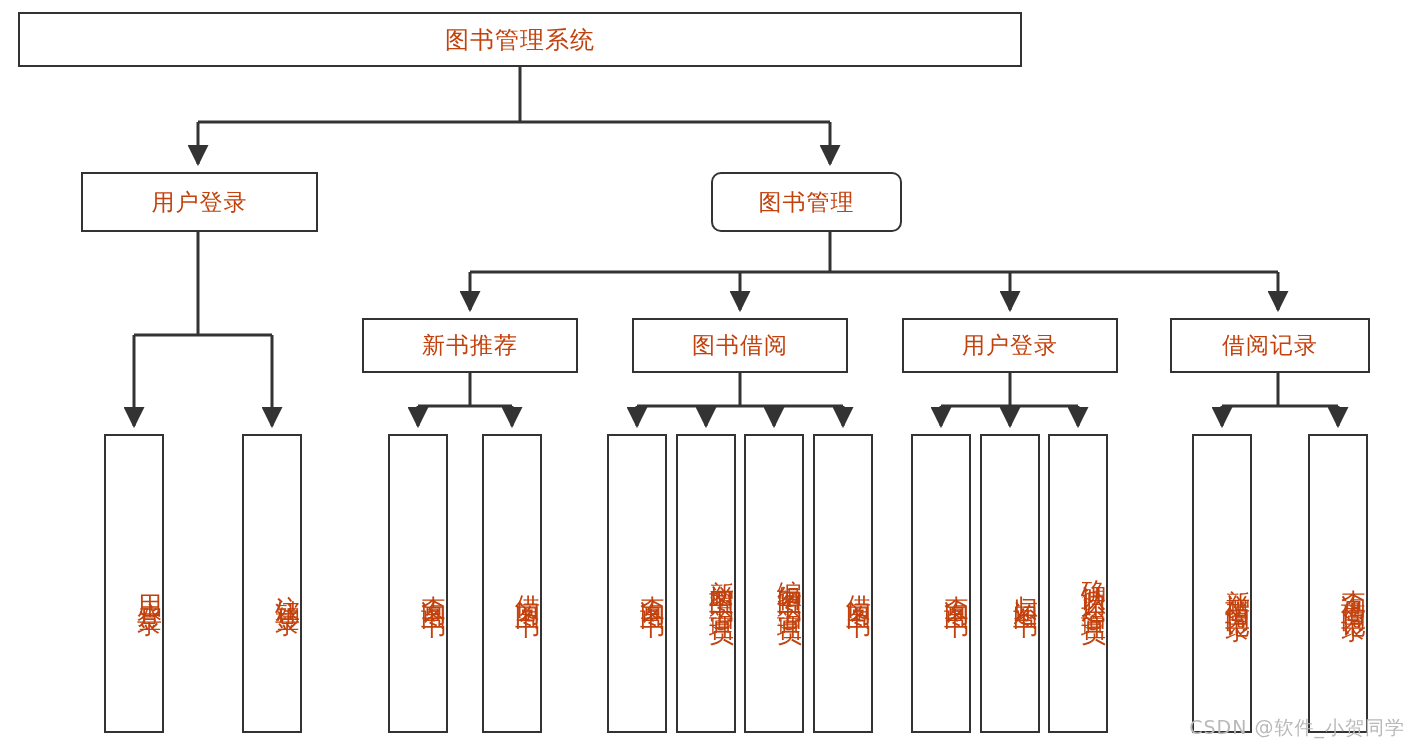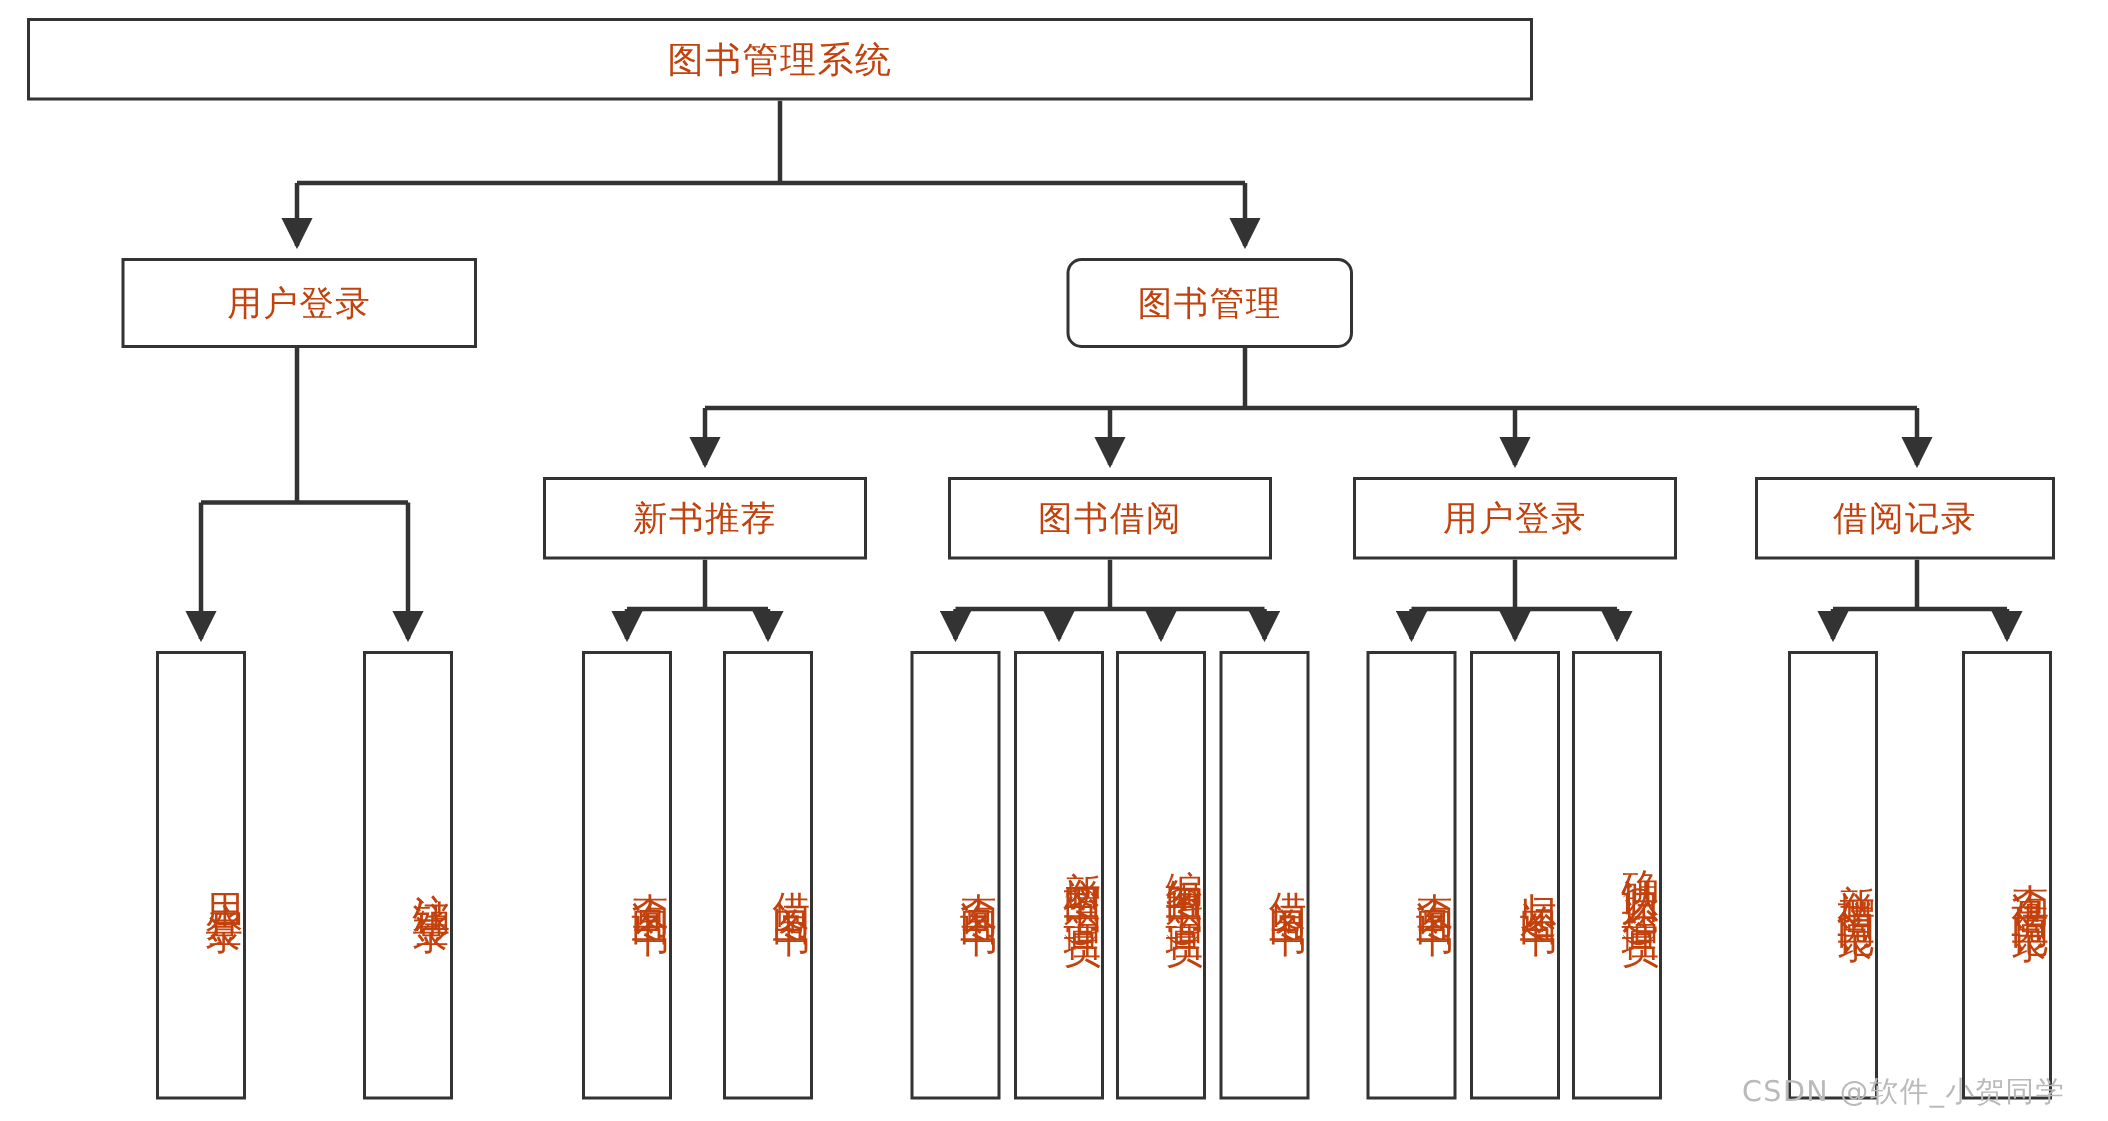--- a/index.html
+++ b/index.html
@@ -53,21 +53,21 @@
     padding-top: 6px;
     line-height: 1;
   }
   .node-v .vtext {
     writing-mode: vertical-rl;
     text-orientation: upright;
     display: block;
   }
   .watermark {
     position: absolute;
-    right: 28px;
+    right: 0;
     bottom: 6px;
     font-size: 19px;
     color: #b9b9b9;
     white-space: nowrap;
     letter-spacing: 1px;
   }
 </style>
 </head>
 <body>
 

